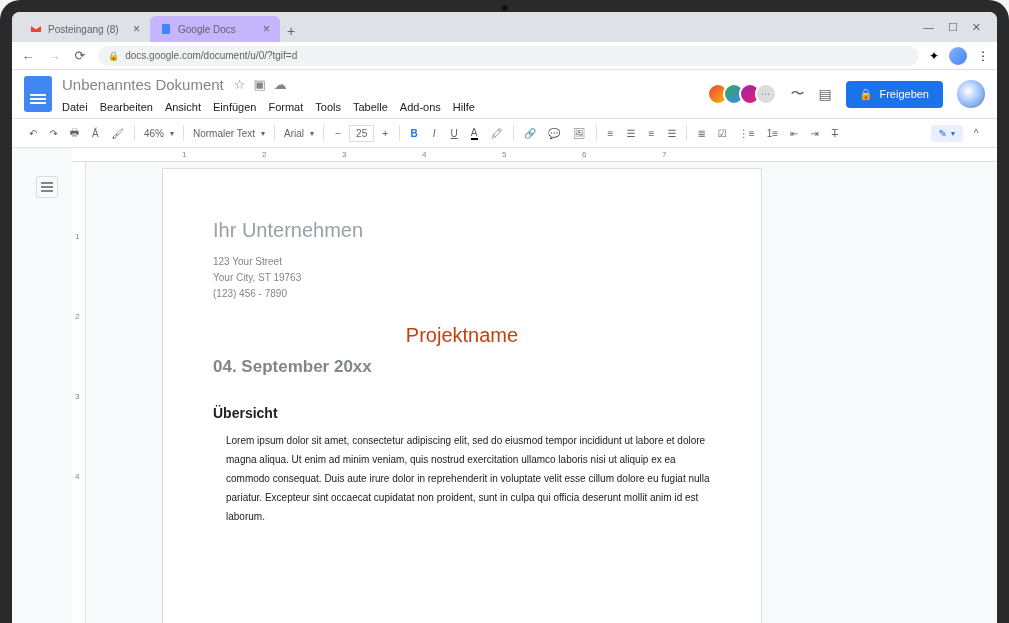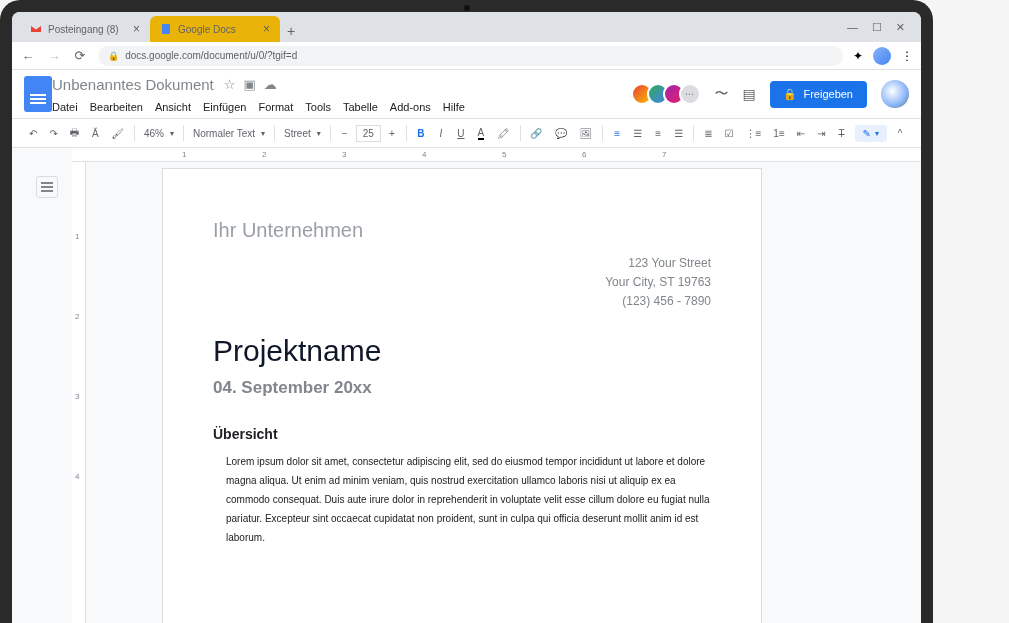--- a/index.html
+++ b/index.html
@@ -1,37 +1,37 @@
 <!DOCTYPE html>
 <html><head>
 <meta charset="utf-8">
 <style>
 * { margin: 0; padding: 0; box-sizing: border-box; font-family: Arial, sans-serif; }
 body { background: #f5f5f5; width: 1009px; height: 623px; overflow: hidden; }
 
-.laptop-frame { width: 933px; height: 623px; background: #2a2a2a; border-radius: 20px 20px 0 0; padding: 12px 12px 0 12px; position: relative; }
+.laptop-frame { width: 1009px; height: 623px; background: #2a2a2a; border-radius: 20px 20px 0 0; padding: 12px 12px 0 12px; position: relative; }
 .camera { position: absolute; top: 5px; left: 50%; transform: translateX(-50%); width: 6px; height: 6px; background: #111; border-radius: 50%; }
 .screen { width: 100%; height: 100%; background: #fff; border-radius: 8px 8px 0 0; overflow: hidden; display: flex; flex-direction: column; }
 
 .chrome-tabs { height: 30px; background: #dee1e6; display: flex; align-items: flex-end; padding: 0 8px; }
 .tab { height: 26px; padding: 0 10px; display: flex; align-items: center; gap: 6px; font-size: 10px; color: #5f6368; min-width: 130px; position: relative; }
-.tab.active { background: #eab308; border-radius: 6px 6px 0 0; }
+.tab.active { background: #c4b5fd; border-radius: 6px 6px 0 0; }
 .tab-favicon { width: 12px; height: 12px; display: inline-flex; align-items: center; justify-content: center; }
 .tab-close { font-size: 12px; color: #5f6368; margin-left: auto; }
 .new-tab { width: 22px; height: 22px; display: flex; align-items: center; justify-content: center; color: #5f6368; font-size: 14px; }
 .window-controls { margin-left: auto; display: flex; gap: 14px; padding: 0 8px; font-size: 11px; color: #5f6368; align-self: center; }
 
 .chrome-addr { height: 28px; background: #fff; display: flex; align-items: center; padding: 0 8px; gap: 10px; border-bottom: 1px solid #e0e0e0; }
 .nav-btn { color: #5f6368; font-size: 13px; width: 16px; text-align: center; }
 .addr-bar { flex: 1; height: 20px; background: #f1f3f4; border-radius: 10px; display: flex; align-items: center; padding: 0 10px; font-size: 10px; color: #5f6368; gap: 6px; }
 .lock-icon { font-size: 9px; }
 .chrome-right { display: flex; gap: 10px; align-items: center; }
 .chrome-avatar { width: 18px; height: 18px; border-radius: 50%; background: linear-gradient(135deg,#8ab4f8,#4285f4); }
 
-.docs-header { height: 48px; display: flex; align-items: center; padding: 0 12px; }
+.docs-header { height: 48px; display: flex; align-items: center; padding: 0 12px; gap: 10px; }
 .docs-logo { width: 28px; height: 36px; background: #4285f4; border-radius: 3px; position: relative; }
 .docs-logo::after { content: ''; position: absolute; left: 6px; right: 6px; top: 18px; height: 2px; background: #fff; box-shadow: 0 4px 0 #fff, 0 8px 0 #fff; }
 .docs-title-area { flex: 1; }
 .docs-title { font-size: 15px; color: #80868b; display: flex; align-items: center; gap: 10px; }
 .title-icons { display: flex; gap: 8px; color: #80868b; font-size: 13px; }
 .docs-menu { display: flex; gap: 12px; font-size: 11px; color: #202124; margin-top: 8px; }
 .docs-right { display: flex; align-items: center; gap: 14px; }
 .collab-avatars { display: flex; }
 .collab-av { width: 22px; height: 22px; border-radius: 50%; border: 2px solid #fff; margin-left: -6px; }
 .av1 { background: linear-gradient(135deg,#ea4335,#fbbc04); }
@@ -53,22 +53,22 @@
 .workspace { flex: 1; background: #f8f9fa; display: flex; position: relative; overflow: hidden; }
 .ruler-h { position: absolute; top: 0; left: 60px; right: 0; height: 14px; background: #fff; border-bottom: 1px solid #e0e0e0; font-size: 8px; color: #80868b; display: flex; align-items: center; }
 .ruler-h span { position: absolute; }
 .ruler-v { position: absolute; top: 14px; left: 60px; width: 14px; bottom: 0; background: #fff; border-right: 1px solid #e0e0e0; font-size: 8px; color: #80868b; }
 .ruler-v span { position: absolute; left: 3px; }
 .outline-icon { position: absolute; left: 24px; top: 28px; width: 22px; height: 22px; border: 1px solid #dadce0; border-radius: 3px; display: flex; flex-direction: column; justify-content: center; gap: 2px; padding: 4px; }
 .outline-icon div { height: 2px; background: #80868b; }
 
 .page { position: absolute; top: 20px; left: 150px; width: 600px; background: #fff; border: 1px solid #dadce0; padding: 50px 50px; min-height: 600px; }
 .company { font-size: 20px; color: #9aa0a6; margin-bottom: 12px; }
-.addr-line { font-size: 12px; color: #80868b; line-height: 1.6; text-align: right; }
-.project { font-size: 30px; color: #0f172a; font-weight: 400; margin-top: 22px; margin-bottom: 10px; }
+.addr-line { font-size: 10px; color: #80868b; line-height: 1.6; }
+.project { font-size: 20px; color: #c2410c; font-weight: 400; margin-top: 22px; margin-bottom: 10px; text-align: center; }
 .date { font-size: 17px; color: #80868b; font-weight: bold; margin-bottom: 28px; }
 .section { font-size: 14px; font-weight: bold; color: #202124; margin-bottom: 10px; }
 .body-text { font-size: 10px; color: #202124; line-height: 1.9; margin-left: 13px; }
 
 svg { width: 100%; height: 100%; }
 </style>
 </head>
 <body>
 
 <div class="laptop-frame">
@@ -162,21 +162,21 @@
       <span class="tb-btn">↶</span>
       <span class="tb-btn">↷</span>
       <span class="tb-btn">🖶</span>
       <span class="tb-btn">Ă</span>
       <span class="tb-btn">🖌</span>
       <span class="tb-sep"></span>
       <span class="tb-select">46%</span>
       <span class="tb-sep"></span>
       <span class="tb-select">Normaler Text</span>
       <span class="tb-sep"></span>
-      <span class="tb-select">Street</span>
+      <span class="tb-select">Arial</span>
       <span class="tb-sep"></span>
       <span class="tb-btn">−</span>
       <span class="tb-btn" style="border:1px solid #dadce0;padding:2px 6px">25</span>
       <span class="tb-btn">+</span>
       <span class="tb-sep"></span>
       <span class="tb-btn tb-bold">B</span>
       <span class="tb-btn" style="font-style:italic">I</span>
       <span class="tb-btn" style="text-decoration:underline">U</span>
       <span class="tb-btn">
           <span style="border-bottom:2px solid #000">A</span>

